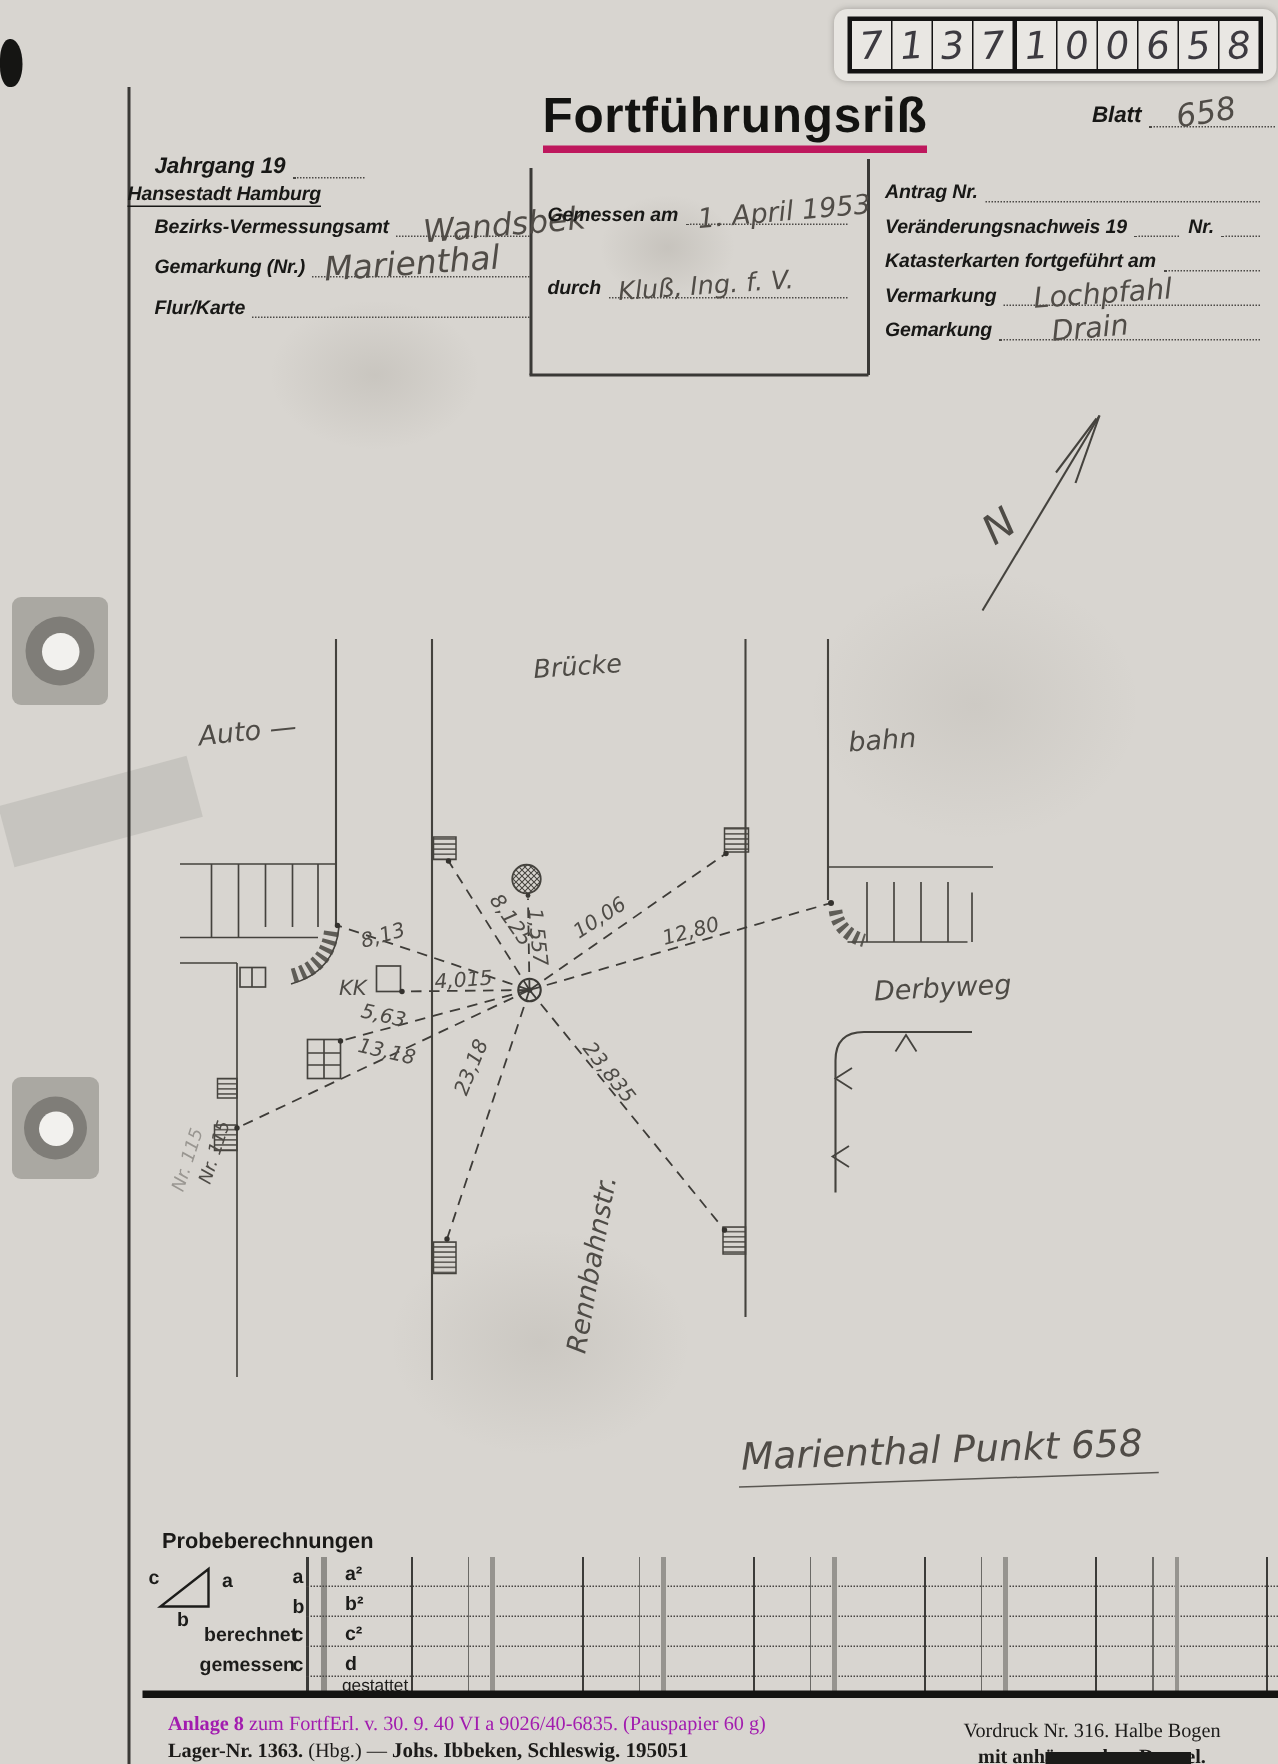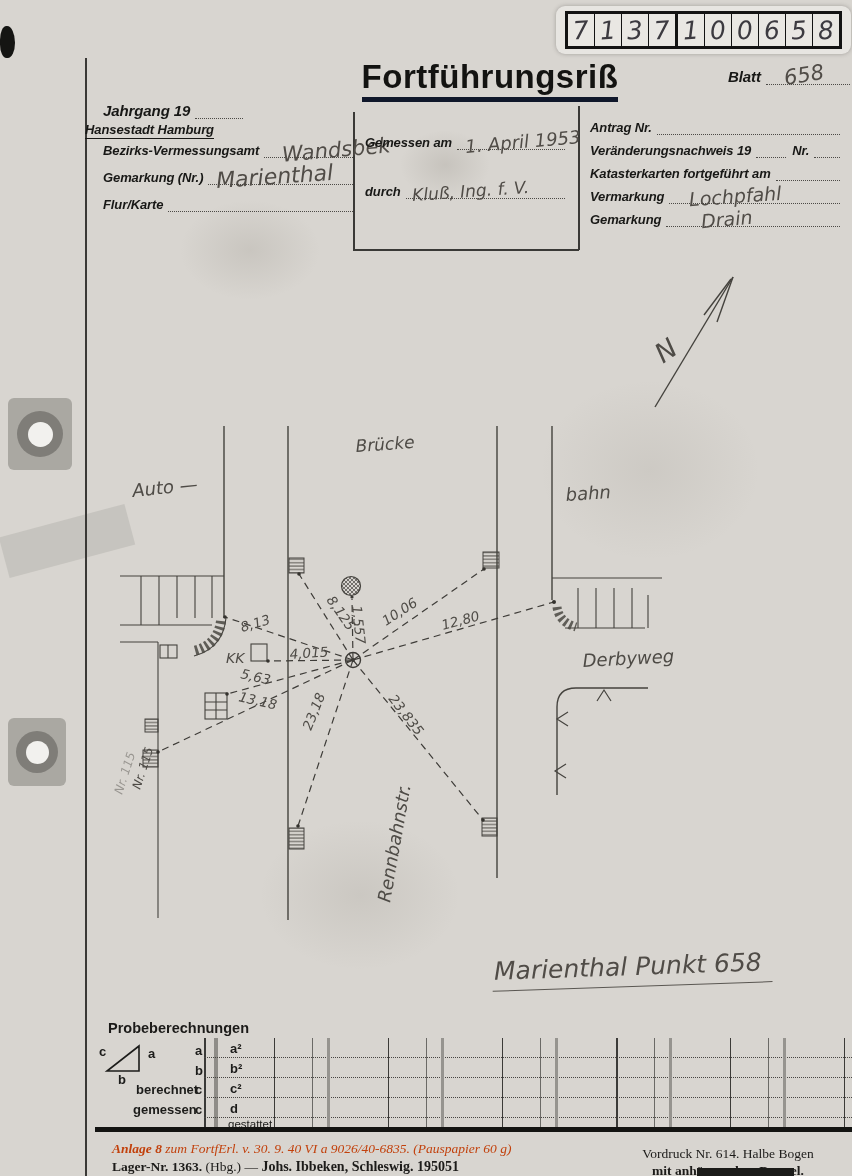--- a/index.html
+++ b/index.html
@@ -101,21 +101,21 @@
   <div class="vline" style="left:85px;top:58px;height:1118px;"></div>
   <div class="vline" style="left:353px;top:112px;height:138px;"></div>
   <div class="vline" style="left:578px;top:106px;height:144px;"></div>
   <div class="hline" style="left:353px;top:249px;width:226px;"></div>
 
   <div class="abs row" style="left:103px;top:72px;width:125px;">
     <span class="lbl" style="font-size:15px;margin-top:30px;">Jahrgang 19</span>
     <span class="fill" style="flex:0 0 48px;"></span>
   </div>
   <div class="abs" style="left:348px;top:58px;width:284px;text-align:center;">
-    <span style="display:inline-block;font-weight:bold;font-size:33px;letter-spacing:.5px;border-bottom:5px solid #0f172a;padding-bottom:1px;color:#131311;">Fortführungsriß</span>
+    <span style="display:inline-block;font-weight:bold;font-size:33px;letter-spacing:.5px;border-bottom:5px solid #be185d;padding-bottom:1px;color:#131311;">Fortführungsriß</span>
   </div>
   <div class="abs row" style="left:728px;top:68px;width:122px;">
     <span class="lbl" style="font-size:15px;">Blatt</span>
     <span class="fill">
       <span class="hw hw-val" style="font-size:21px;transform:rotate(-9deg);left:18px;">658</span>
     </span>
   </div>
 
   <div class="abs" style="left:85px;top:120px;">
     <span class="lbl" style="border-bottom:1.6px solid #181816;padding-bottom:1px;">Hansestadt Hamburg</span>
@@ -325,23 +325,23 @@
   <span class="abs" style="left:228px;top:1118px;font-size:11.5px;color:#1c1c1a;">gestattet</span>
 
   <div class="dotline" style="left:204px;top:1057px;width:648px;"></div>
   <div class="dotline" style="left:204px;top:1077px;width:648px;"></div>
   <div class="dotline" style="left:204px;top:1097px;width:648px;"></div>
   <div class="dotline" style="left:204px;top:1117px;width:648px;"></div>
   <div class="vgrid" style="left:222px;top:1038px;width:630px;height:93px;"></div>
 
   <div class="abs" style="left:95px;top:1127px;width:757px;height:4.5px;background:#141412;"></div>
 
-  <div class="abs serif" style="left:112px;top:1141px;font-size:13.5px;color:#c2410c;white-space:nowrap;font-style:italic;">
+  <div class="abs serif" style="left:112px;top:1141px;font-size:13.5px;color:#a21caf;white-space:nowrap;">
     <span style="font-weight:bold;">Anlage 8</span><span> zum FortfErl. v. 30. 9. 40  VI a 9026/40-6835.  (Pauspapier 60 g)</span>
   </div>
   <div class="abs serif" style="left:112px;top:1159px;font-size:13.5px;color:#1c1b19;white-space:nowrap;">
     <span style="font-weight:bold;">Lager-Nr. 1363.</span><span> (Hbg.)  — </span><span style="font-size:14px;font-weight:bold;">Johs. Ibbeken, Schleswig.  195051</span>
   </div>
-  <div class="abs serif" style="left:618px;top:1146px;width:220px;text-align:center;font-size:13.5px;color:#1c1b19;">Vordruck Nr. 614.  Halbe Bogen</div>
+  <div class="abs serif" style="left:618px;top:1146px;width:220px;text-align:center;font-size:13.5px;color:#1c1b19;">Vordruck Nr. 316.  Halbe Bogen</div>
   <div class="abs serif" style="left:618px;top:1163px;width:220px;text-align:center;font-size:13.5px;font-weight:bold;color:#1c1b19;">mit anhängendem Doppel.</div>
   <div class="abs" style="left:697px;top:1168px;width:97px;height:8px;background:#1b1b19;"></div>
 
 </div>
 
 </body></html>

